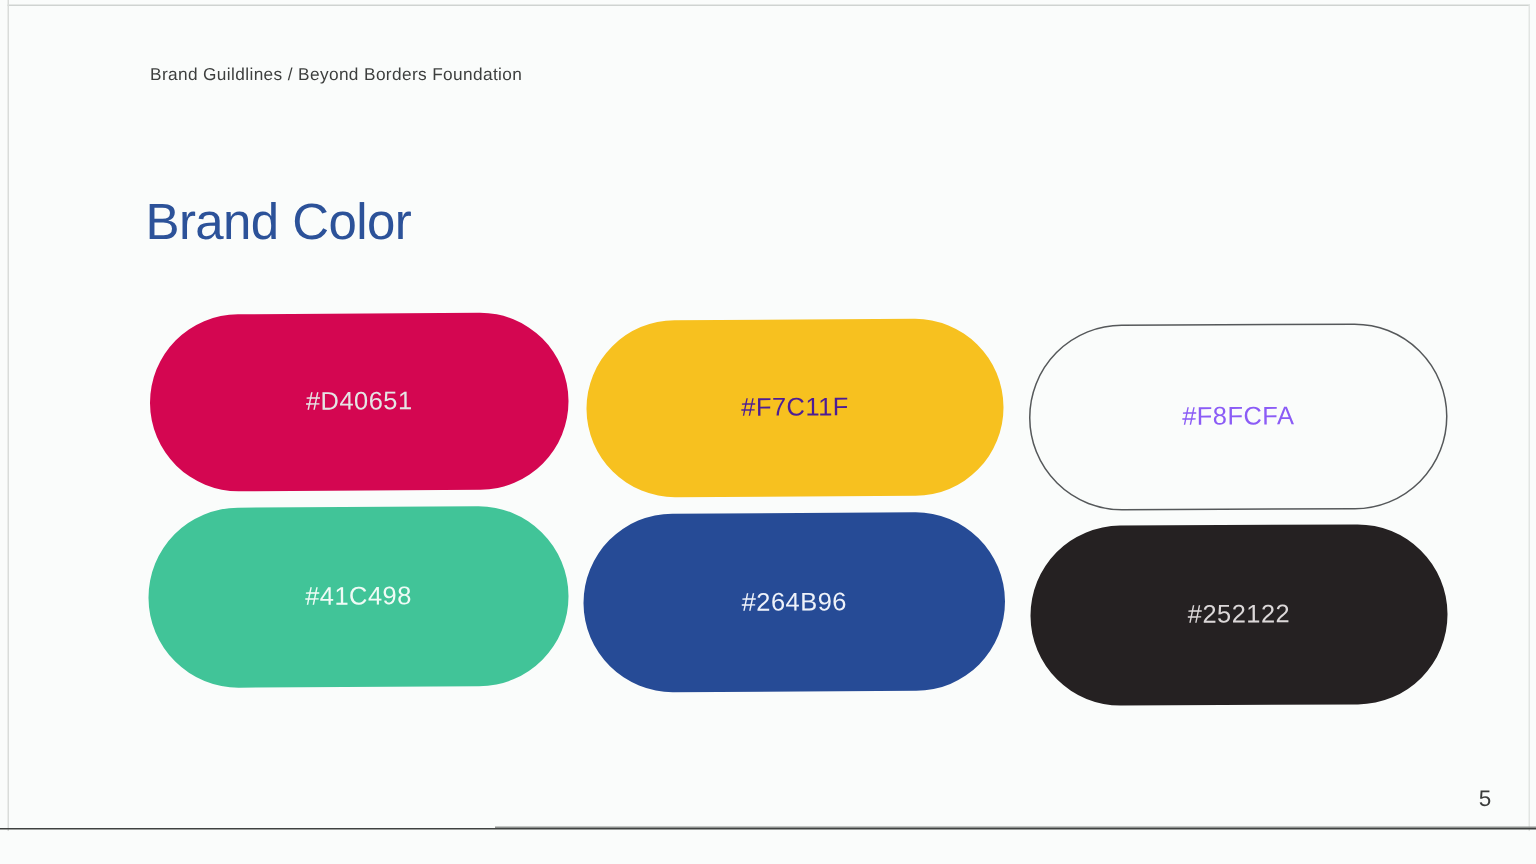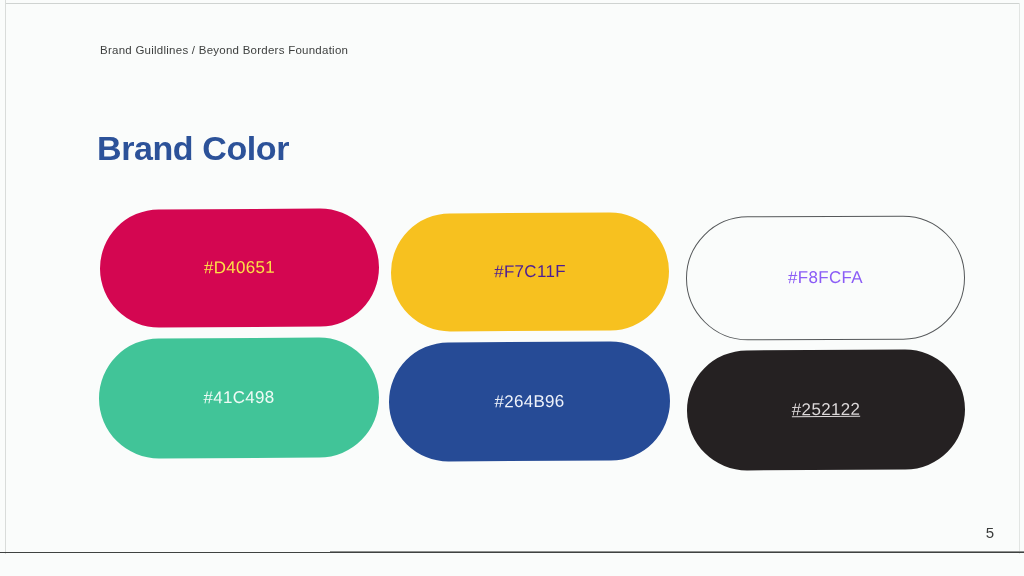--- a/index.html
+++ b/index.html
@@ -48,21 +48,21 @@
     letter-spacing: 0.25px;
     color: #3d3f3e;
     white-space: nowrap;
   }
 
   #page-title {
     position: absolute;
     left: 97px;
     top: 106px;
     font-size: 34px;
-    font-weight: bold;
+    font-weight: normal;
     letter-spacing: -0.4px;
     color: #2C5299;
     white-space: nowrap;
   }
 
   
   .swatch {
     position: absolute;
     display: flex;
     align-items: center;
@@ -79,26 +79,26 @@
   
   #sw-0 { left: 100px;  top: 209px; width: 279px; height: 118px; background: #D40651; transform: rotate(-0.35deg); }
   #sw-1 { left: 391px;  top: 213px; width: 278px; height: 118px; background: #F7C11F; transform: rotate(-0.3deg); }
   #sw-2 { left: 686px;  top: 216px; width: 279px; height: 124px; background: #FAFCFB; border: 1px solid #55585a; transform: rotate(-0.25deg); }
 
   
   #sw-3 { left: 99px;   top: 338px; width: 280px; height: 120px; background: #41C498; transform: rotate(-0.3deg); }
   #sw-4 { left: 389px;  top: 342px; width: 281px; height: 119px; background: #264B96; transform: rotate(-0.3deg); }
   #sw-5 { left: 687px;  top: 350px; width: 278px; height: 120px; background: #252122; transform: rotate(-0.3deg); }
 
-  #sw-0 .hex { color: #fde047; }
+  #sw-0 .hex { color: #e5e5e5; }
   #sw-1 .hex { color: #4c1d95; }
   #sw-2 .hex { color: #8b5cf6; }
   #sw-3 .hex { color: #F0FBF6; text-align: center; }
   #sw-4 .hex { color: #EEF2FA; }
-  #sw-5 .hex { color: #DCD8D9; text-decoration: underline; }
+  #sw-5 .hex { color: #DCD8D9; }
 
   
   #page-number {
     position: absolute;
     left: 978px;
     top: 524px;
     width: 24px;
     text-align: center;
     font-size: 15px;
     color: #3a3c3b;

